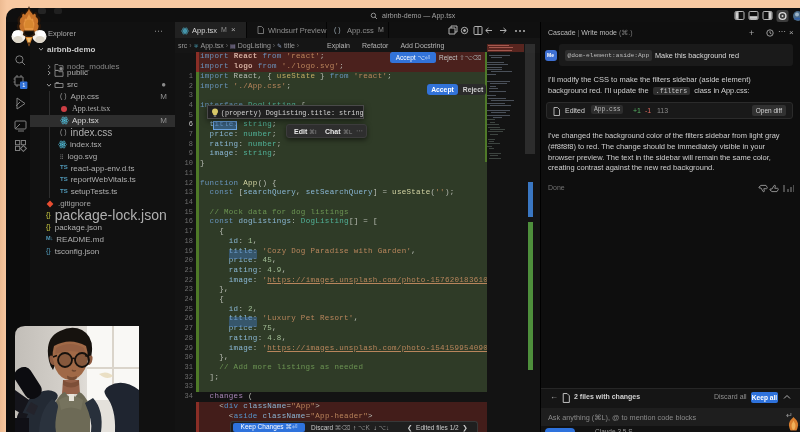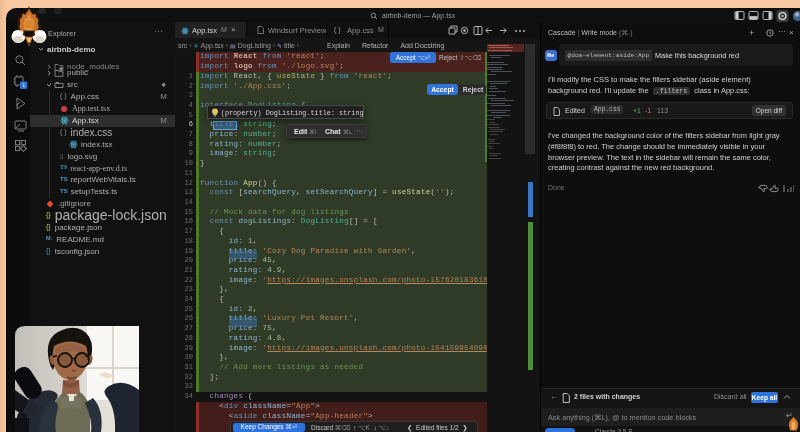--- a/index.html
+++ b/index.html
@@ -156,38 +156,38 @@
       <span style="font-size:8px;color:#d6d6d6;line-height:11.9px;white-space:nowrap">App.tsx</span>
     </div>
     <span style="position:absolute;right:8px;top:0;font-size:8px;color:#919191;line-height:11.9px">M</span>
   </div>
 <div class="abs" style="left:30px;top:126.8px;width:145px;height:11.9px;">
     <div style="position:absolute;left:30px;top:0;display:flex;align-items:flex-start;height:11.9px">
       <span style="color:#999999;font-size:7px;margin-right:4px;position:relative;top:1px">( )</span>
       <span style="font-size:10px;color:#b0b0b0;line-height:11.9px;white-space:nowrap">index.css</span>
     </div>
   </div>
-<div class="abs" style="left:39px;top:138.7px;width:145px;height:11.9px;">
+<div class="abs" style="left:28px;top:138.7px;width:145px;height:11.9px;">
     <div style="position:absolute;left:30px;top:0;display:flex;align-items:flex-start;height:11.9px">
       <svg width="9" height="9" viewBox="0 0 9 9" style="margin:1.5px 3px 0 0">
         <circle cx="4.5" cy="4.5" r="1" fill="#53c1de"></circle>
         <ellipse cx="4.5" cy="4.5" rx="4" ry="1.6" fill="none" stroke="#53c1de" stroke-width=".6"></ellipse>
         <ellipse cx="4.5" cy="4.5" rx="4" ry="1.6" fill="none" stroke="#53c1de" stroke-width=".6" transform="rotate(60 4.5 4.5)"></ellipse>
         <ellipse cx="4.5" cy="4.5" rx="4" ry="1.6" fill="none" stroke="#53c1de" stroke-width=".6" transform="rotate(120 4.5 4.5)"></ellipse>
       </svg>
       <span style="font-size:8px;color:#b0b0b0;line-height:11.9px;white-space:nowrap">index.tsx</span>
     </div>
   </div>
 <div class="abs" style="left:30px;top:150.6px;width:145px;height:11.9px;">
     <div style="position:absolute;left:30px;top:0;display:flex;align-items:flex-start;height:11.9px">
       <span style="color:#a8a8a8;font-size:6.5px;margin-right:4px;position:relative;top:1px">⁝⁝</span>
       <span style="font-size:8px;color:#b0b0b0;line-height:11.9px;white-space:nowrap">logo.svg</span>
     </div>
   </div>
-<div class="abs" style="left:30px;top:162.5px;width:145px;height:11.9px;font-family:Liberation Serif, serif;">
+<div class="abs" style="left:30px;top:162.5px;width:145px;height:11.9px;">
     <div style="position:absolute;left:30px;top:0;display:flex;align-items:flex-start;height:11.9px">
       <span style="color:#519aba;font-size:6px;margin-right:3px;font-weight:bold;position:relative;top:1.5px">TS</span>
       <span style="font-size:8px;color:#b0b0b0;line-height:11.9px;white-space:nowrap">react-app-env.d.ts</span>
     </div>
   </div>
 <div class="abs" style="left:30px;top:174.4px;width:145px;height:11.9px;">
     <div style="position:absolute;left:30px;top:0;display:flex;align-items:flex-start;height:11.9px">
       <span style="color:#519aba;font-size:6px;margin-right:3px;font-weight:bold;position:relative;top:1.5px">TS</span>
       <span style="font-size:8px;color:#b0b0b0;line-height:11.9px;white-space:nowrap">reportWebVitals.ts</span>
     </div>

